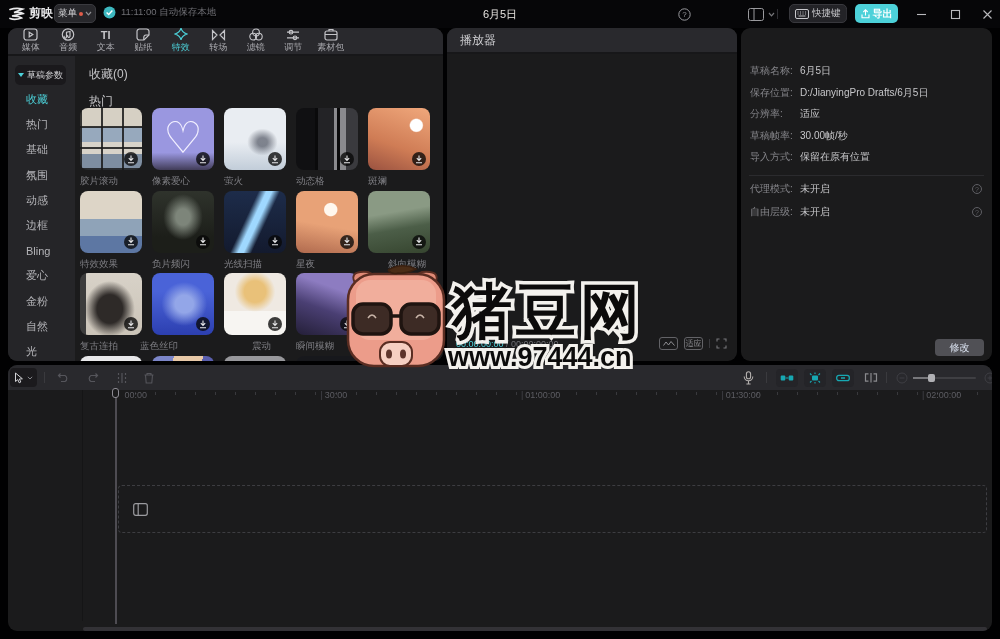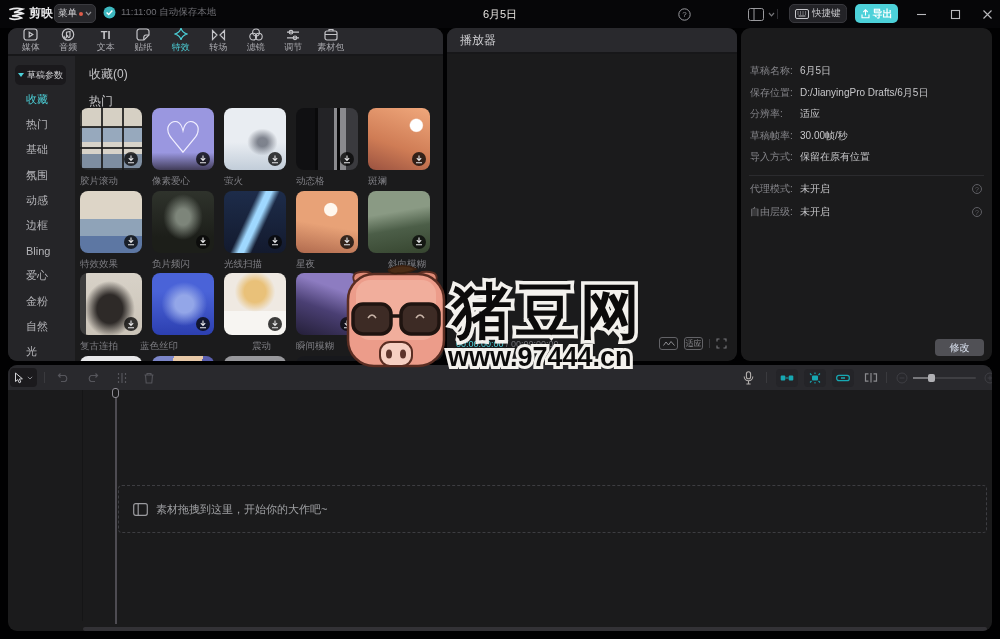--- a/index.html
+++ b/index.html
@@ -580,27 +580,36 @@
       <div class="fill"></div>
         <div class="handle"></div>
     </div>
     <div class="tbi" style="left:972px">
       <svg width="12" height="12" viewBox="0 0 12 12">
           <circle cx="6" cy="6" r="5" fill="none" stroke="#3f3f44" stroke-width="1"></circle>
           <path d="M3.5 6 H8.5 M6 3.5 V8.5" stroke="#3f3f44" stroke-width="1"></path>
         </svg>
     </div>
   </div>
+  <div id="tl-ruler">
+    <div id="tl-ticks"></div>
+    <div id="ruler-labels">
+        <div class="ruler-label" style="left: 116.5px;"><span>00:00</span></div>
+        <div class="ruler-label" style="left: 312.5px;"><b>|</b><span>30:00</span></div>
+        <div class="ruler-label" style="left: 513px;"><b>|</b><span>01:00:00</span></div>
+        <div class="ruler-label" style="left: 713.5px;"><b>|</b><span>01:30:00</span></div>
+        <div class="ruler-label" style="left: 914px;"><b>|</b><span>02:00:00</span></div>
+      </div>
+  </div>
   <div id="gutter-divider"></div>
   <div id="dropzone">
     <svg width="15" height="13" viewBox="0 0 15 13" style="margin-left:14px">
       <rect x="0.7" y="0.7" width="13.6" height="11.6" rx="2" fill="none" stroke="#9b9b9f" stroke-width="1.2"></rect>
       <line x1="5.2" y1="0.7" x2="5.2" y2="12.3" stroke="#9b9b9f" stroke-width="1.2"></line>
     </svg>
-    <span class="dz-text">素材拖拽到这里，开始你的大作吧~</span>
   </div>
   <div id="playhead-line"></div>
   <div id="playhead-head"></div>
   <div id="tl-scrollbar"></div>
 </div>
 
 <svg id="watermark" width="330" height="120" viewBox="0 0 330 120">
 
   <g>
     <path d="M18 28 Q 5 10 28 12 L 40 18 Z" fill="#e08a76" stroke="#5a2d22" stroke-width="2"></path>

